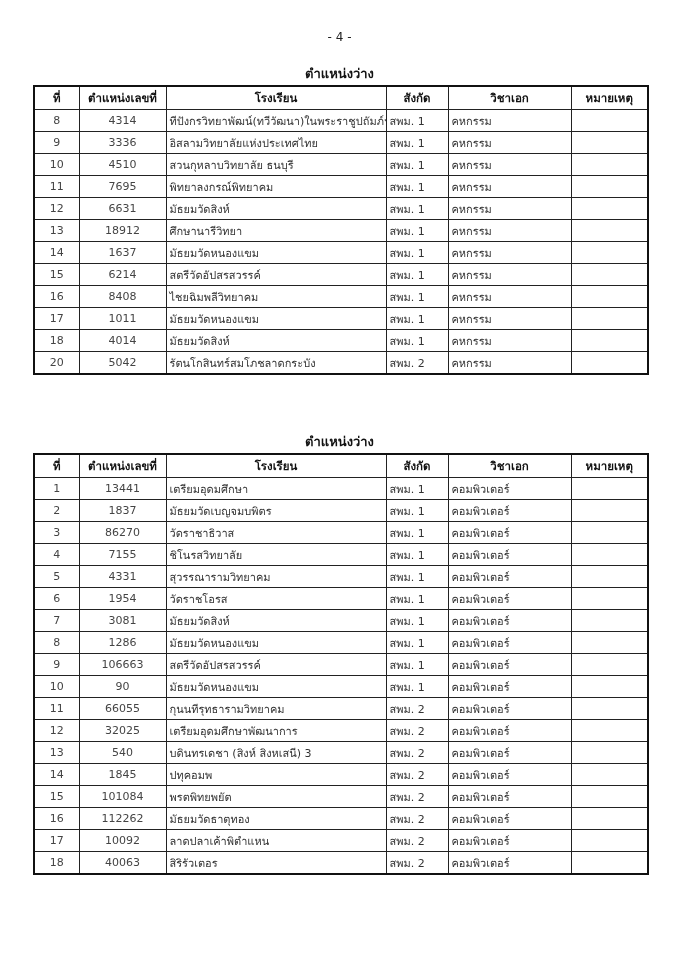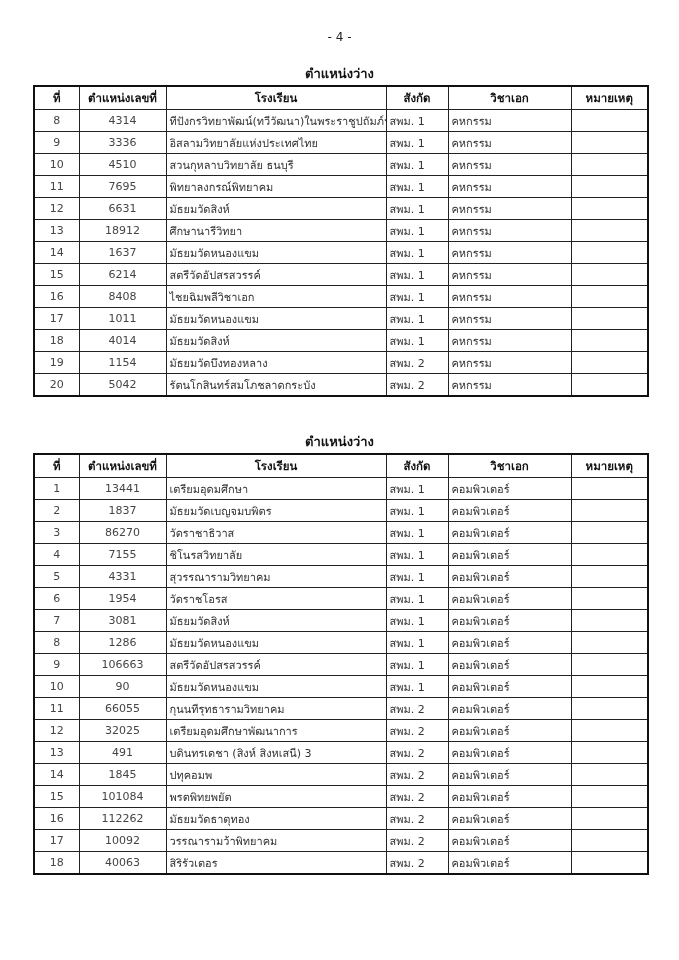--- a/index.html
+++ b/index.html
@@ -109,46 +109,38 @@
         <td class="c">15</td>
         <td class="c">6214</td>
         <td class="l">สตรีวัดอัปสรสวรรค์</td>
         <td class="l">สพม. 1</td>
         <td class="l">คหกรรม</td>
         <td class="l"></td>
       </tr>
       <tr>
         <td class="c">16</td>
         <td class="c">8408</td>
-        <td class="l">ไชยฉิมพลีวิชาเอก</td>
+        <td class="l">ไชยฉิมพลีวิทยาคม</td>
         <td class="l">สพม. 1</td>
         <td class="l">คหกรรม</td>
         <td class="l"></td>
       </tr>
       <tr>
         <td class="c">17</td>
         <td class="c">1011</td>
         <td class="l">มัธยมวัดหนองแขม</td>
         <td class="l">สพม. 1</td>
         <td class="l">คหกรรม</td>
         <td class="l"></td>
       </tr>
       <tr>
         <td class="c">18</td>
         <td class="c">4014</td>
         <td class="l">มัธยมวัดสิงห์</td>
         <td class="l">สพม. 1</td>
-        <td class="l">คหกรรม</td>
-        <td class="l"></td>
-      </tr>
-      <tr>
-        <td class="c">19</td>
-        <td class="c">1154</td>
-        <td class="l">มัธยมวัดบึงทองหลาง</td>
-        <td class="l">สพม. 2</td>
         <td class="l">คหกรรม</td>
         <td class="l"></td>
       </tr>
       <tr>
         <td class="c">20</td>
         <td class="c">5042</td>
         <td class="l">รัตนโกสินทร์สมโภชลาดกระบัง</td>
         <td class="l">สพม. 2</td>
         <td class="l">คหกรรม</td>
         <td class="l"></td>
@@ -268,21 +260,21 @@
       <tr>
         <td class="c">12</td>
         <td class="c">32025</td>
         <td class="l">เตรียมอุดมศึกษาพัฒนาการ</td>
         <td class="l">สพม. 2</td>
         <td class="l">คอมพิวเตอร์</td>
         <td class="l"></td>
       </tr>
       <tr>
         <td class="c">13</td>
-        <td class="c">491</td>
+        <td class="c">540</td>
         <td class="l">บดินทรเดชา (สิงห์ สิงหเสนี) 3</td>
         <td class="l">สพม. 2</td>
         <td class="l">คอมพิวเตอร์</td>
         <td class="l"></td>
       </tr>
       <tr>
         <td class="c">14</td>
         <td class="c">1845</td>
         <td class="l">ปทุคอมพ</td>
         <td class="l">สพม. 2</td>
@@ -301,21 +293,21 @@
         <td class="c">16</td>
         <td class="c">112262</td>
         <td class="l">มัธยมวัดธาตุทอง</td>
         <td class="l">สพม. 2</td>
         <td class="l">คอมพิวเตอร์</td>
         <td class="l"></td>
       </tr>
       <tr>
         <td class="c">17</td>
         <td class="c">10092</td>
-        <td class="l">วรรณารามว้าพิทยาคม</td>
+        <td class="l">ลาดปลาเค้าพิตำแหน</td>
         <td class="l">สพม. 2</td>
         <td class="l">คอมพิวเตอร์</td>
         <td class="l"></td>
       </tr>
       <tr>
         <td class="c">18</td>
         <td class="c">40063</td>
         <td class="l">สิริรัวเตอร</td>
         <td class="l">สพม. 2</td>
         <td class="l">คอมพิวเตอร์</td>

